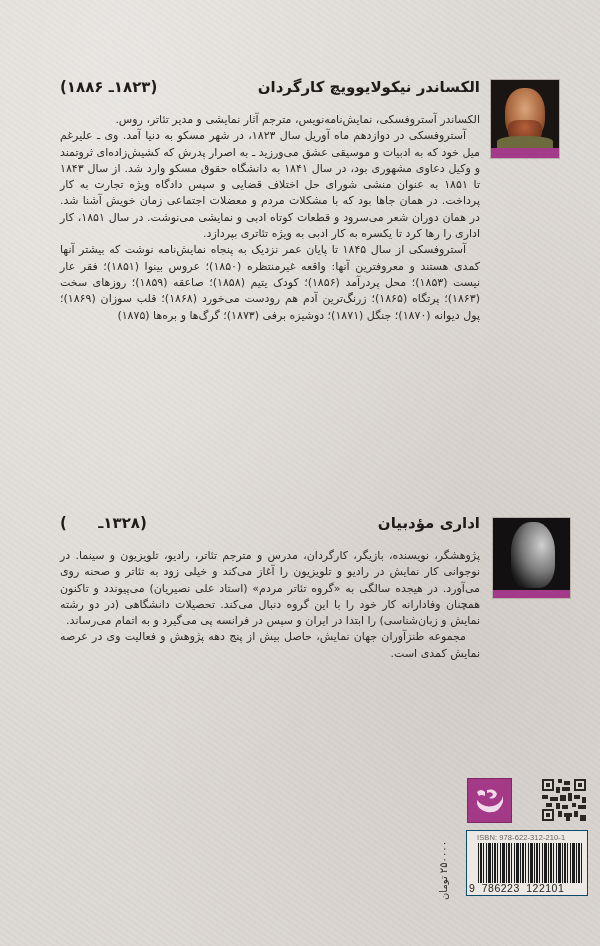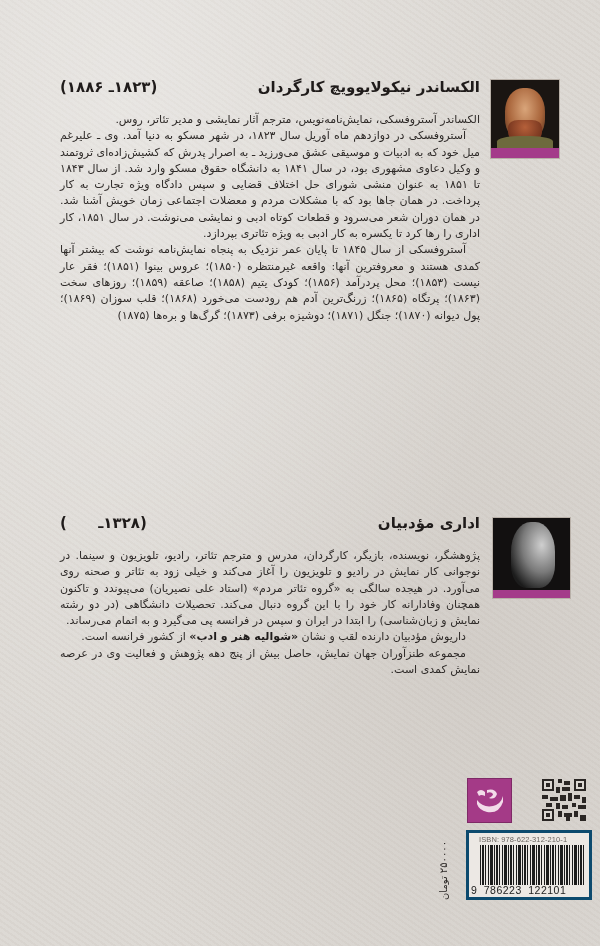--- a/index.html
+++ b/index.html
@@ -90,21 +90,21 @@
     .logo {
       position: absolute; left: 467px; top: 778px; width: 43px; height: 43px;
       background: #a43a87; border: 1px solid #7e2a66;
       display: flex; align-items: center; justify-content: center;
     }
     .qr {
       position: absolute; left: 542px; top: 779px; width: 44px; height: 42px;
     }
     .barcode-box {
       position: absolute; left: 466px; top: 830px; width: 120px; height: 64px;
-      background: #ece8e4; border: 3px solid #0c4a6e;
+      background: #ece8e4; border: 1px solid #0c4a6e;
       direction: ltr;
     }
     .isbn-text {
       position: absolute; left: 10px; top: 2px;
       font-size: 7.5px; color: #6a6460; letter-spacing: 0.1px;
       font-family: "Liberation Sans", sans-serif;
     }
     .bars {
       position: absolute; left: 11px; top: 12px; width: 104px; height: 40px;
       background: repeating-linear-gradient(90deg,
@@ -152,21 +152,20 @@
   <div class="band"></div>
 </div>
 
 <div class="section" style="top:514px;">
   <div class="title-row">
     <span class="title-name">اداری مؤدبیان</span>
     <span class="title-gap"></span>
     <span class="title-dates" style="white-space:pre;">(۱۳۲۸ـ      )</span>
   </div>
   <p>پژوهشگر، نویسنده، بازیگر، کارگردان، مدرس و مترجم تئاتر، رادیو، تلویزیون و سینما. در نوجوانی کار نمایش در رادیو و تلویزیون را آغاز می‌کند و خیلی زود به تئاتر و صحنه روی می‌آورد. در هیجده سالگی به «گروه تئاتر مردم» (استاد علی نصیریان) می‌پیوندد و تاکنون همچنان وفادارانه کار خود را با این گروه دنبال می‌کند. تحصیلات دانشگاهی (در دو رشته نمایش و زبان‌شناسی) را ابتدا در ایران و سپس در فرانسه پی می‌گیرد و به اتمام می‌رساند.</p>
-  <p class="indent"><span>داریوش مؤدبیان دارنده لقب و نشان </span><b class="award">«شوالیه هنر و ادب»</b><span> از کشور فرانسه است.</span></p>
   <p class="indent">مجموعه طنزآوران جهان نمایش، حاصل بیش از پنج دهه پژوهش و فعالیت وی در عرصه نمایش کمدی است.</p>
 </div>
 
 <div class="logo">
   <svg width="34" height="30" viewBox="0 0 34 30">
     <path d="M4 6 Q8 2 12 6 L12 10 Q8 8 6 10 Z" fill="#f2dbe9"></path>
     <path d="M14 4 Q22 2 24 8 Q22 14 16 12 Q20 10 20 8 Q18 5 14 7 Z" fill="#f2dbe9"></path>
     <path d="M4 14 Q10 22 20 20 Q28 18 30 10 L30 16 Q26 28 14 26 Q6 24 4 18 Z" fill="#f2dbe9"></path>
   </svg>
 </div>

